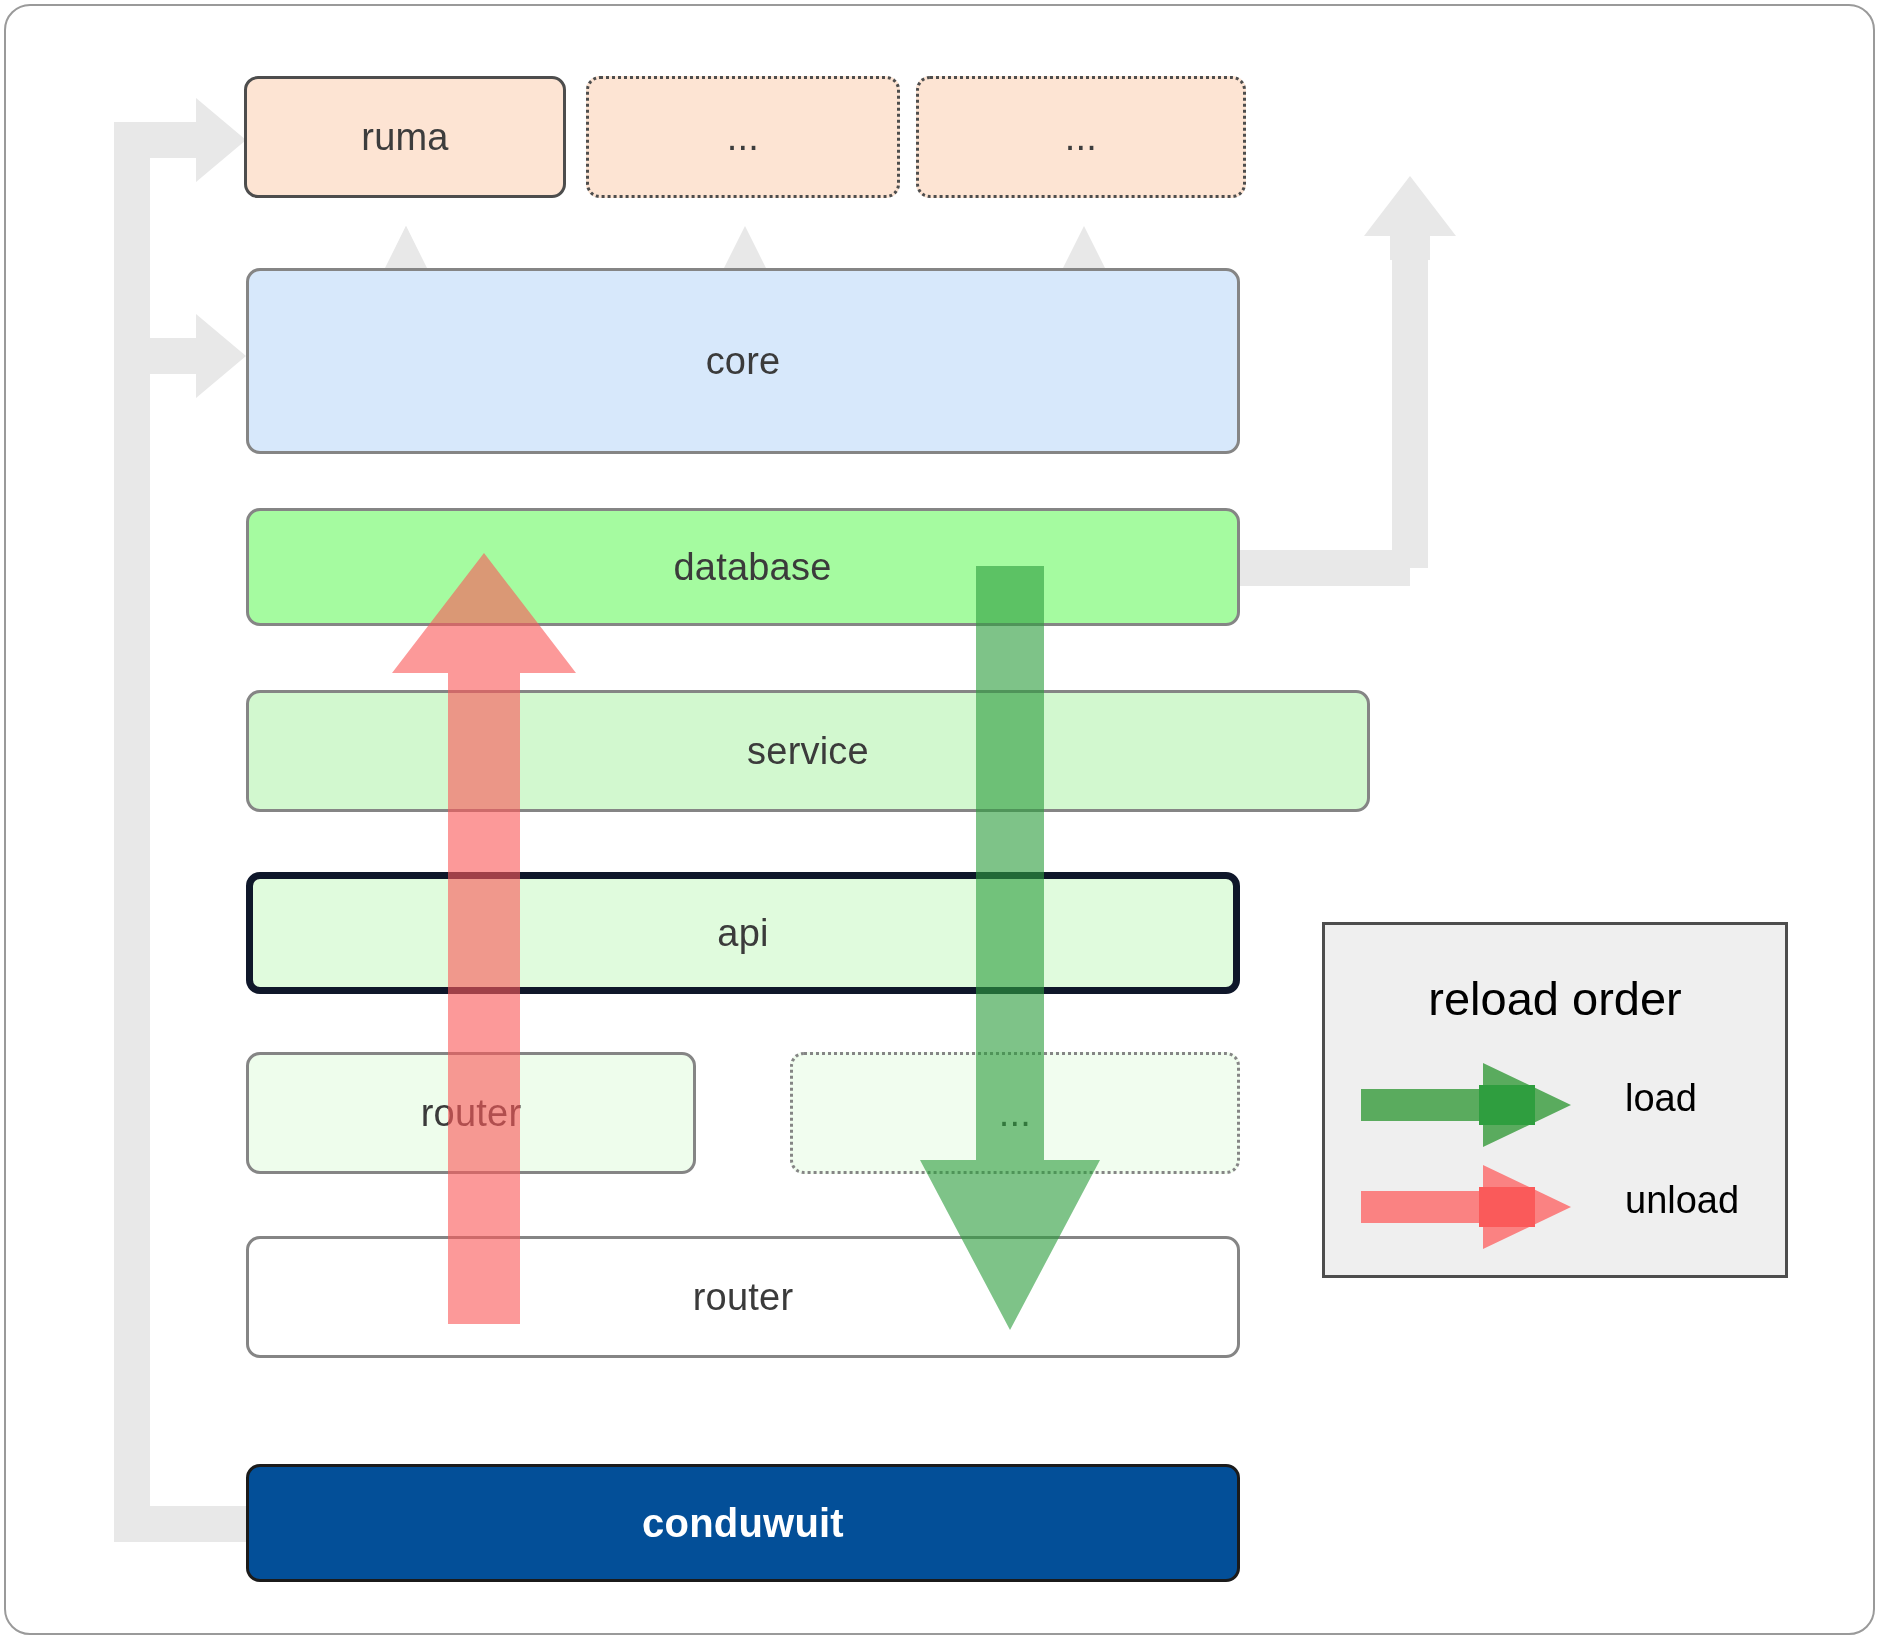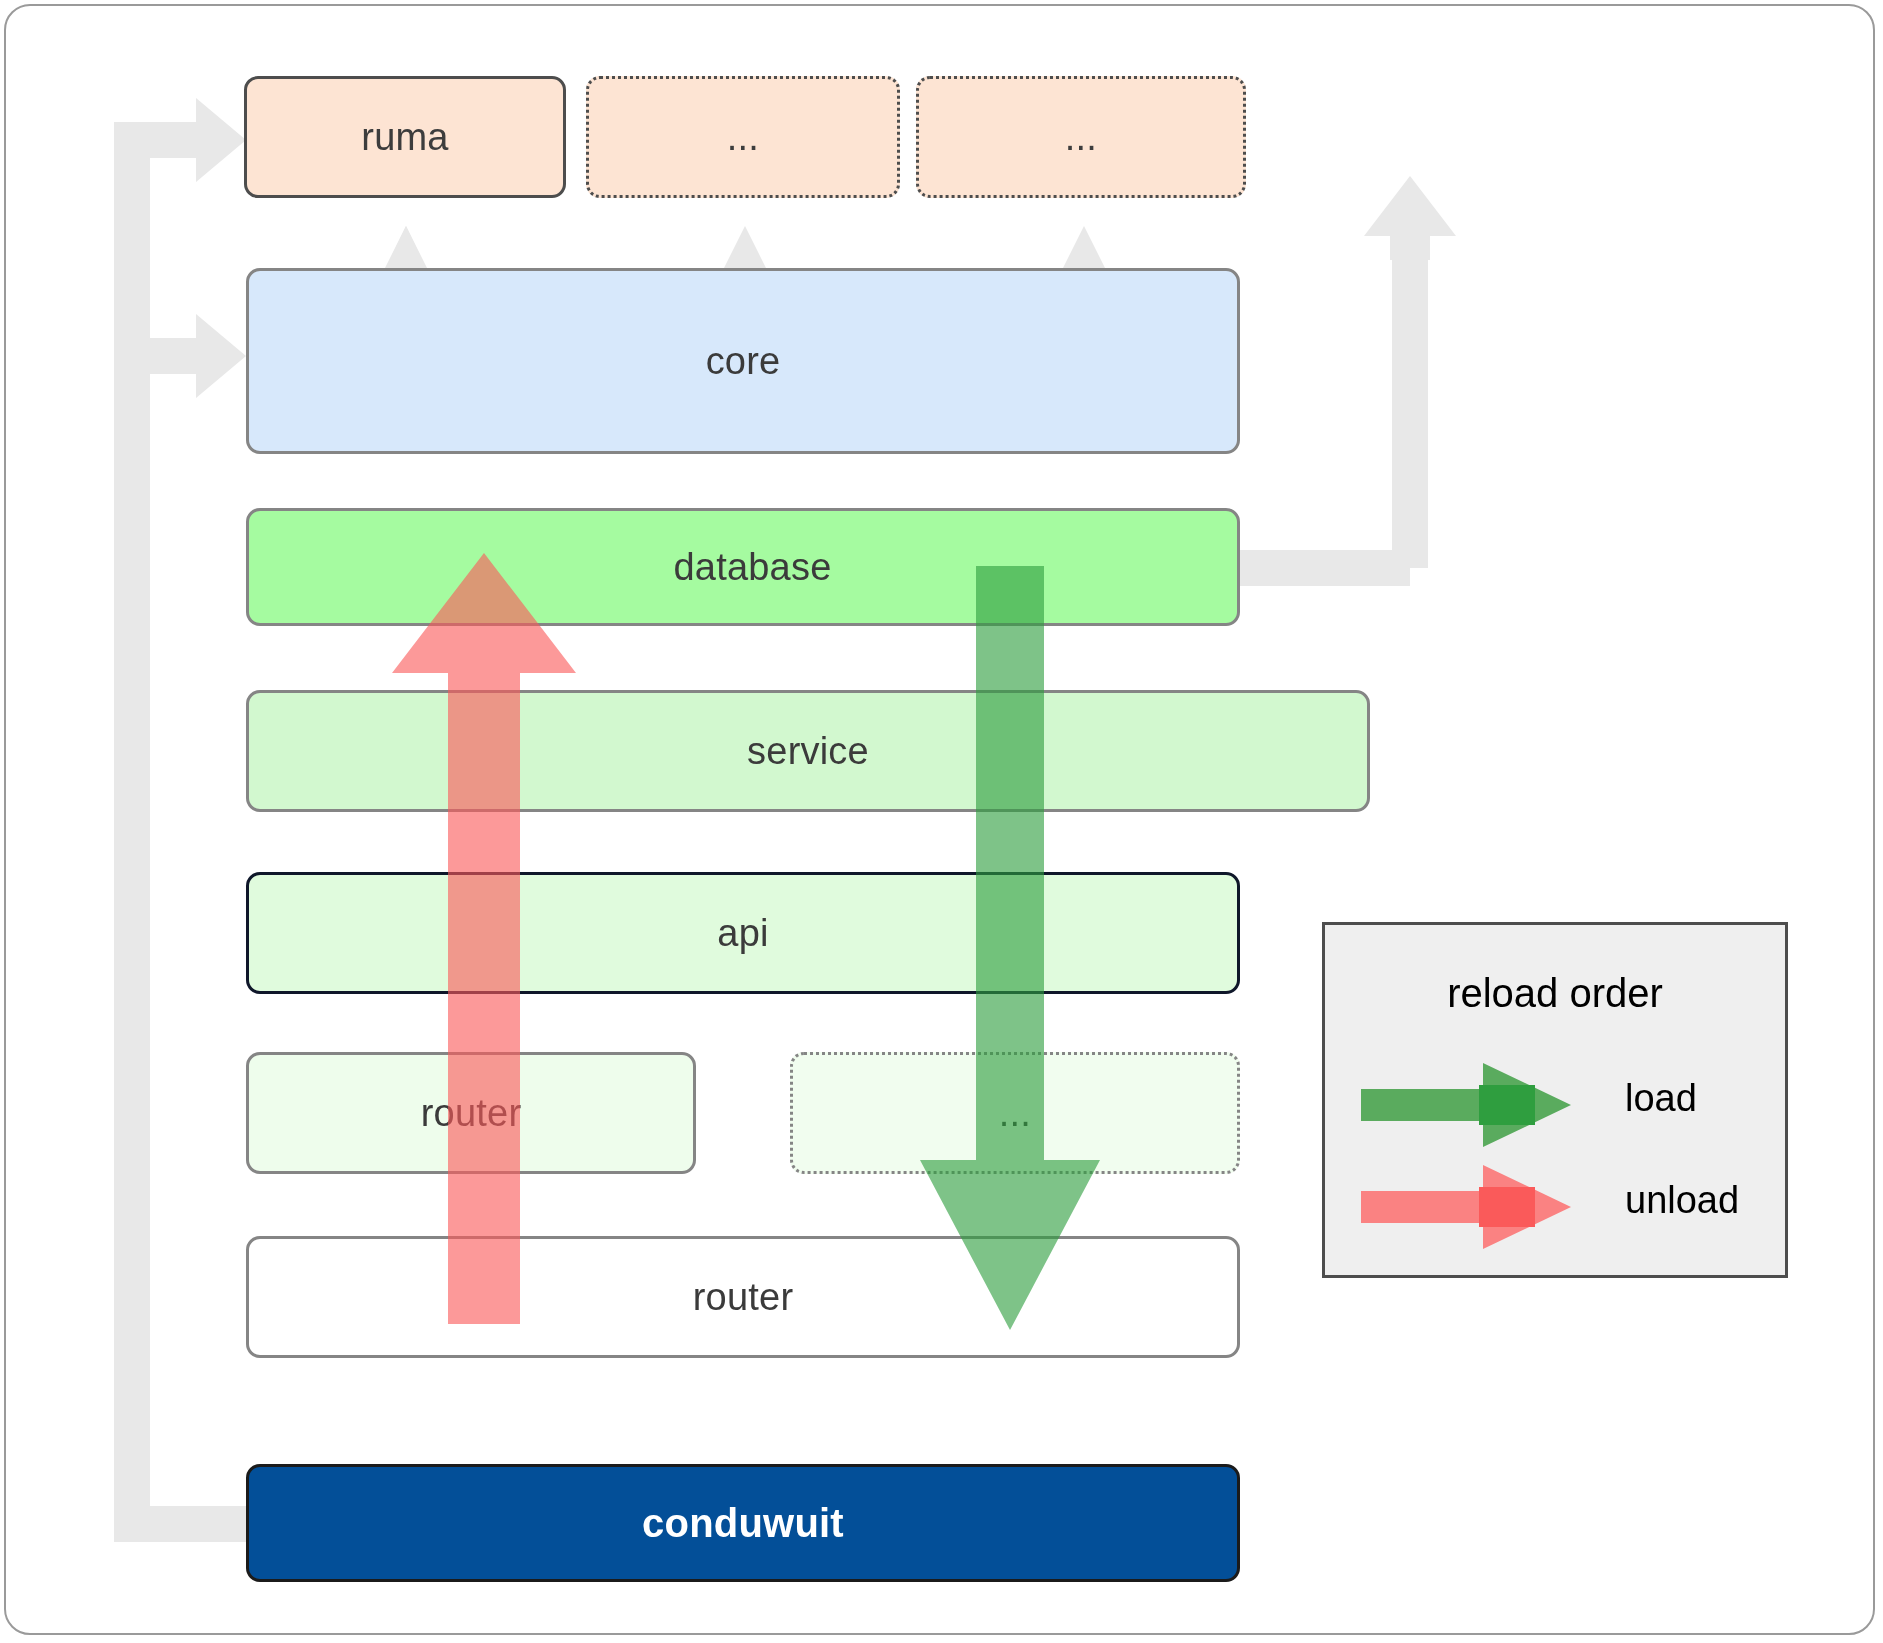--- a/index.html
+++ b/index.html
@@ -65,21 +65,21 @@
     background: #a5fba0;
     border: 3px solid #858585;
     padding-left: 19px;
   }
   .layer-service {
     background: #d2f8cf;
     border: 3px solid #858585;
   }
   .layer-api {
     background: #e0fbdd;
-    border: 3px solid #0f172a;
+    border: 7px solid #0f172a;
     align-items: center;
   }
   .layer-admin {
     background: #eefdec;
     border: 3px solid #858585;
   }
   .layer-dots {
     background: #f1fdef;
     border: 3px dotted #858585;
   }
@@ -105,21 +105,21 @@
     background: #efefef;
     border: 3px solid #4d4d4d;
     box-sizing: border-box;
   }
   #legend .legend-title {
     position: absolute;
     left: 0;
     right: 0;
     top: 46px;
     text-align: center;
-    font-size: 40px;
+    font-size: 47px;
     color: #000000;
   }
   .legend-row {
     position: absolute;
     left: 0;
     width: 100%;
     height: 70px;
   }
   .legend-label {
     position: absolute;

